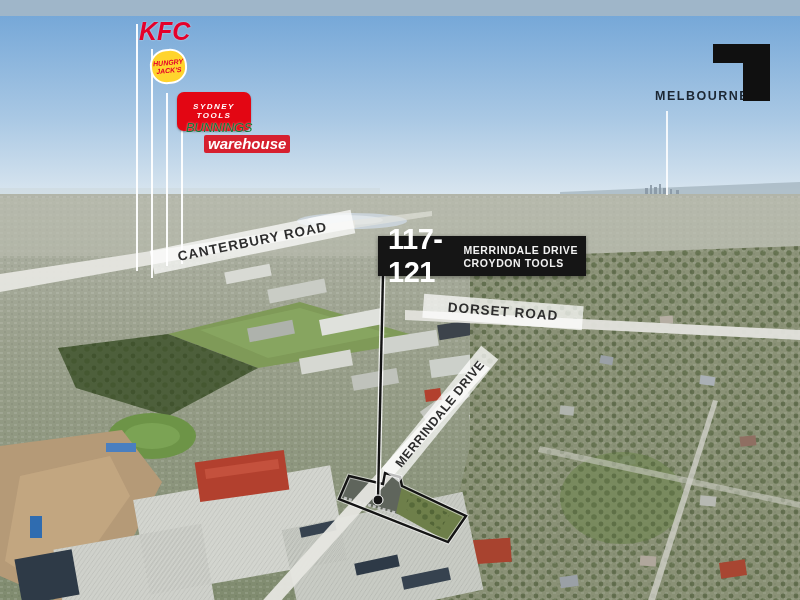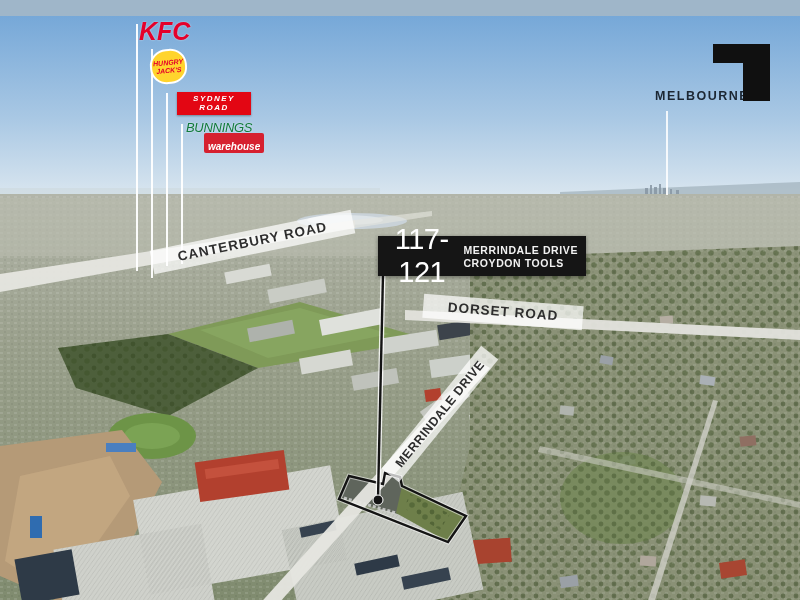--- a/index.html
+++ b/index.html
@@ -19,44 +19,44 @@
   .leader-melb     { left:666px; top:95px;  height:84px;  opacity:.9; }
 
   
   .logo { position:absolute; z-index:4; }
   .logo-kfc { left:139px; top:1px; font-size:25px; font-weight:900; font-style:italic;
               color:#e4002b; letter-spacing:0px; text-shadow:0 0 2px rgba(255,255,255,.6); }
   .logo-hj { left:150px; top:33px; width:37px; height:35px; background:#ffd42d;
              border:2px solid #fff; border-radius:46%; display:flex; flex-direction:column;
              align-items:center; justify-content:center; transform:rotate(-5deg); }
   .logo-hj span { font-size:7px; line-height:7.5px; font-weight:900; font-style:italic; color:#e4002b; }
-  .logo-st { left:177px; top:76px; width:74px; height:23px; background:#e30613; border-radius:0;
+  .logo-st { left:177px; top:76px; width:74px; height:39px; background:#e30613; border-radius:7px;
              display:flex; flex-direction:column; align-items:center; justify-content:center;
              box-shadow:0 1px 2px rgba(0,0,0,.35); }
   .logo-st span { font-size:8px; line-height:8.5px; font-weight:900; font-style:italic;
                   color:#fff; letter-spacing:1.5px; }
   .logo-bun { left:186px; top:104px; width:76px; }
   .logo-bun .brand { font-size:13px; font-weight:400; font-style:italic; color:#117a3b;
                      letter-spacing:-0.3px; text-shadow:0 0 2px rgba(255,255,255,.7); }
   .logo-bun .sub { display:inline-block; margin-left:18px; margin-top:-2px; background:#d6202f;
-                   color:#fff; font-size:10px; font-weight:700; font-style:italic;
-                   padding:8px 4px 1px 4px; border-radius:2px; }
+                   color:#fff; font-size:15px; font-weight:700; font-style:italic;
+                   padding:0 4px 1px 4px; border-radius:2px; }
 
   
   .city-label { position:absolute; left:655px; top:73px; z-index:4; font-size:12.5px;
                 font-weight:700; letter-spacing:1.5px; color:#1c2733; white-space:nowrap; }
   .corner-mark { position:absolute; z-index:5; background:#101010; }
   .corner-mark.h { left:713px; top:28px; width:57px; height:19px; }
   .corner-mark.v { left:743px; top:28px; width:27px; height:57px; }
 
   
   .addr-badge { position:absolute; left:378px; top:220px; width:208px; height:40px; z-index:5;
                 background:#151515; display:flex; align-items:center; padding:0 8px 0 10px;
                 box-shadow:0 1px 4px rgba(0,0,0,.4); }
-  .addr-badge .num { color:#fff; font-size:29px; font-weight:400; letter-spacing:-0.5px;text-align:center; }
+  .addr-badge .num { color:#fff; font-size:29px; font-weight:700; letter-spacing:-0.5px; }
   .addr-badge .lines { margin-left:8px; padding-top:1px; }
   .addr-badge .lines div { color:#f2f2f2; font-size:10.5px; line-height:12.5px; font-weight:600;
                            letter-spacing:0.6px; white-space:nowrap; }
 
   
   .road-label { position:absolute; z-index:4; text-align:center; font-weight:700; color:#2e2e2e;
                 background:rgba(255,255,255,0.72); white-space:nowrap; }
   .road-canterbury { left:150px; top:214px; width:205px; height:24px; line-height:24px;
                      font-size:13.5px; letter-spacing:1px; transform:rotate(-11.5deg); }
   .road-dorset     { left:423px; top:284px; width:160px; height:24px; line-height:24px;
@@ -227,21 +227,21 @@
 
   <div class="logo logo-kfc">KFC</div>
 
   <div class="logo logo-hj">
     <span>HUNGRY</span>
     <span>JACK'S</span>
   </div>
 
   <div class="logo logo-st">
     <span>SYDNEY</span>
-    <span>ROAD</span>
+    <span>TOOLS</span>
   </div>
 
   <div class="logo logo-bun">
     <div class="brand">BUNNINGS</div>
     <div class="sub">warehouse</div>
   </div>
 
   <div class="city-label">MELBOURNE C</div>
   <div class="corner-mark h"></div>
   <div class="corner-mark v"></div>

